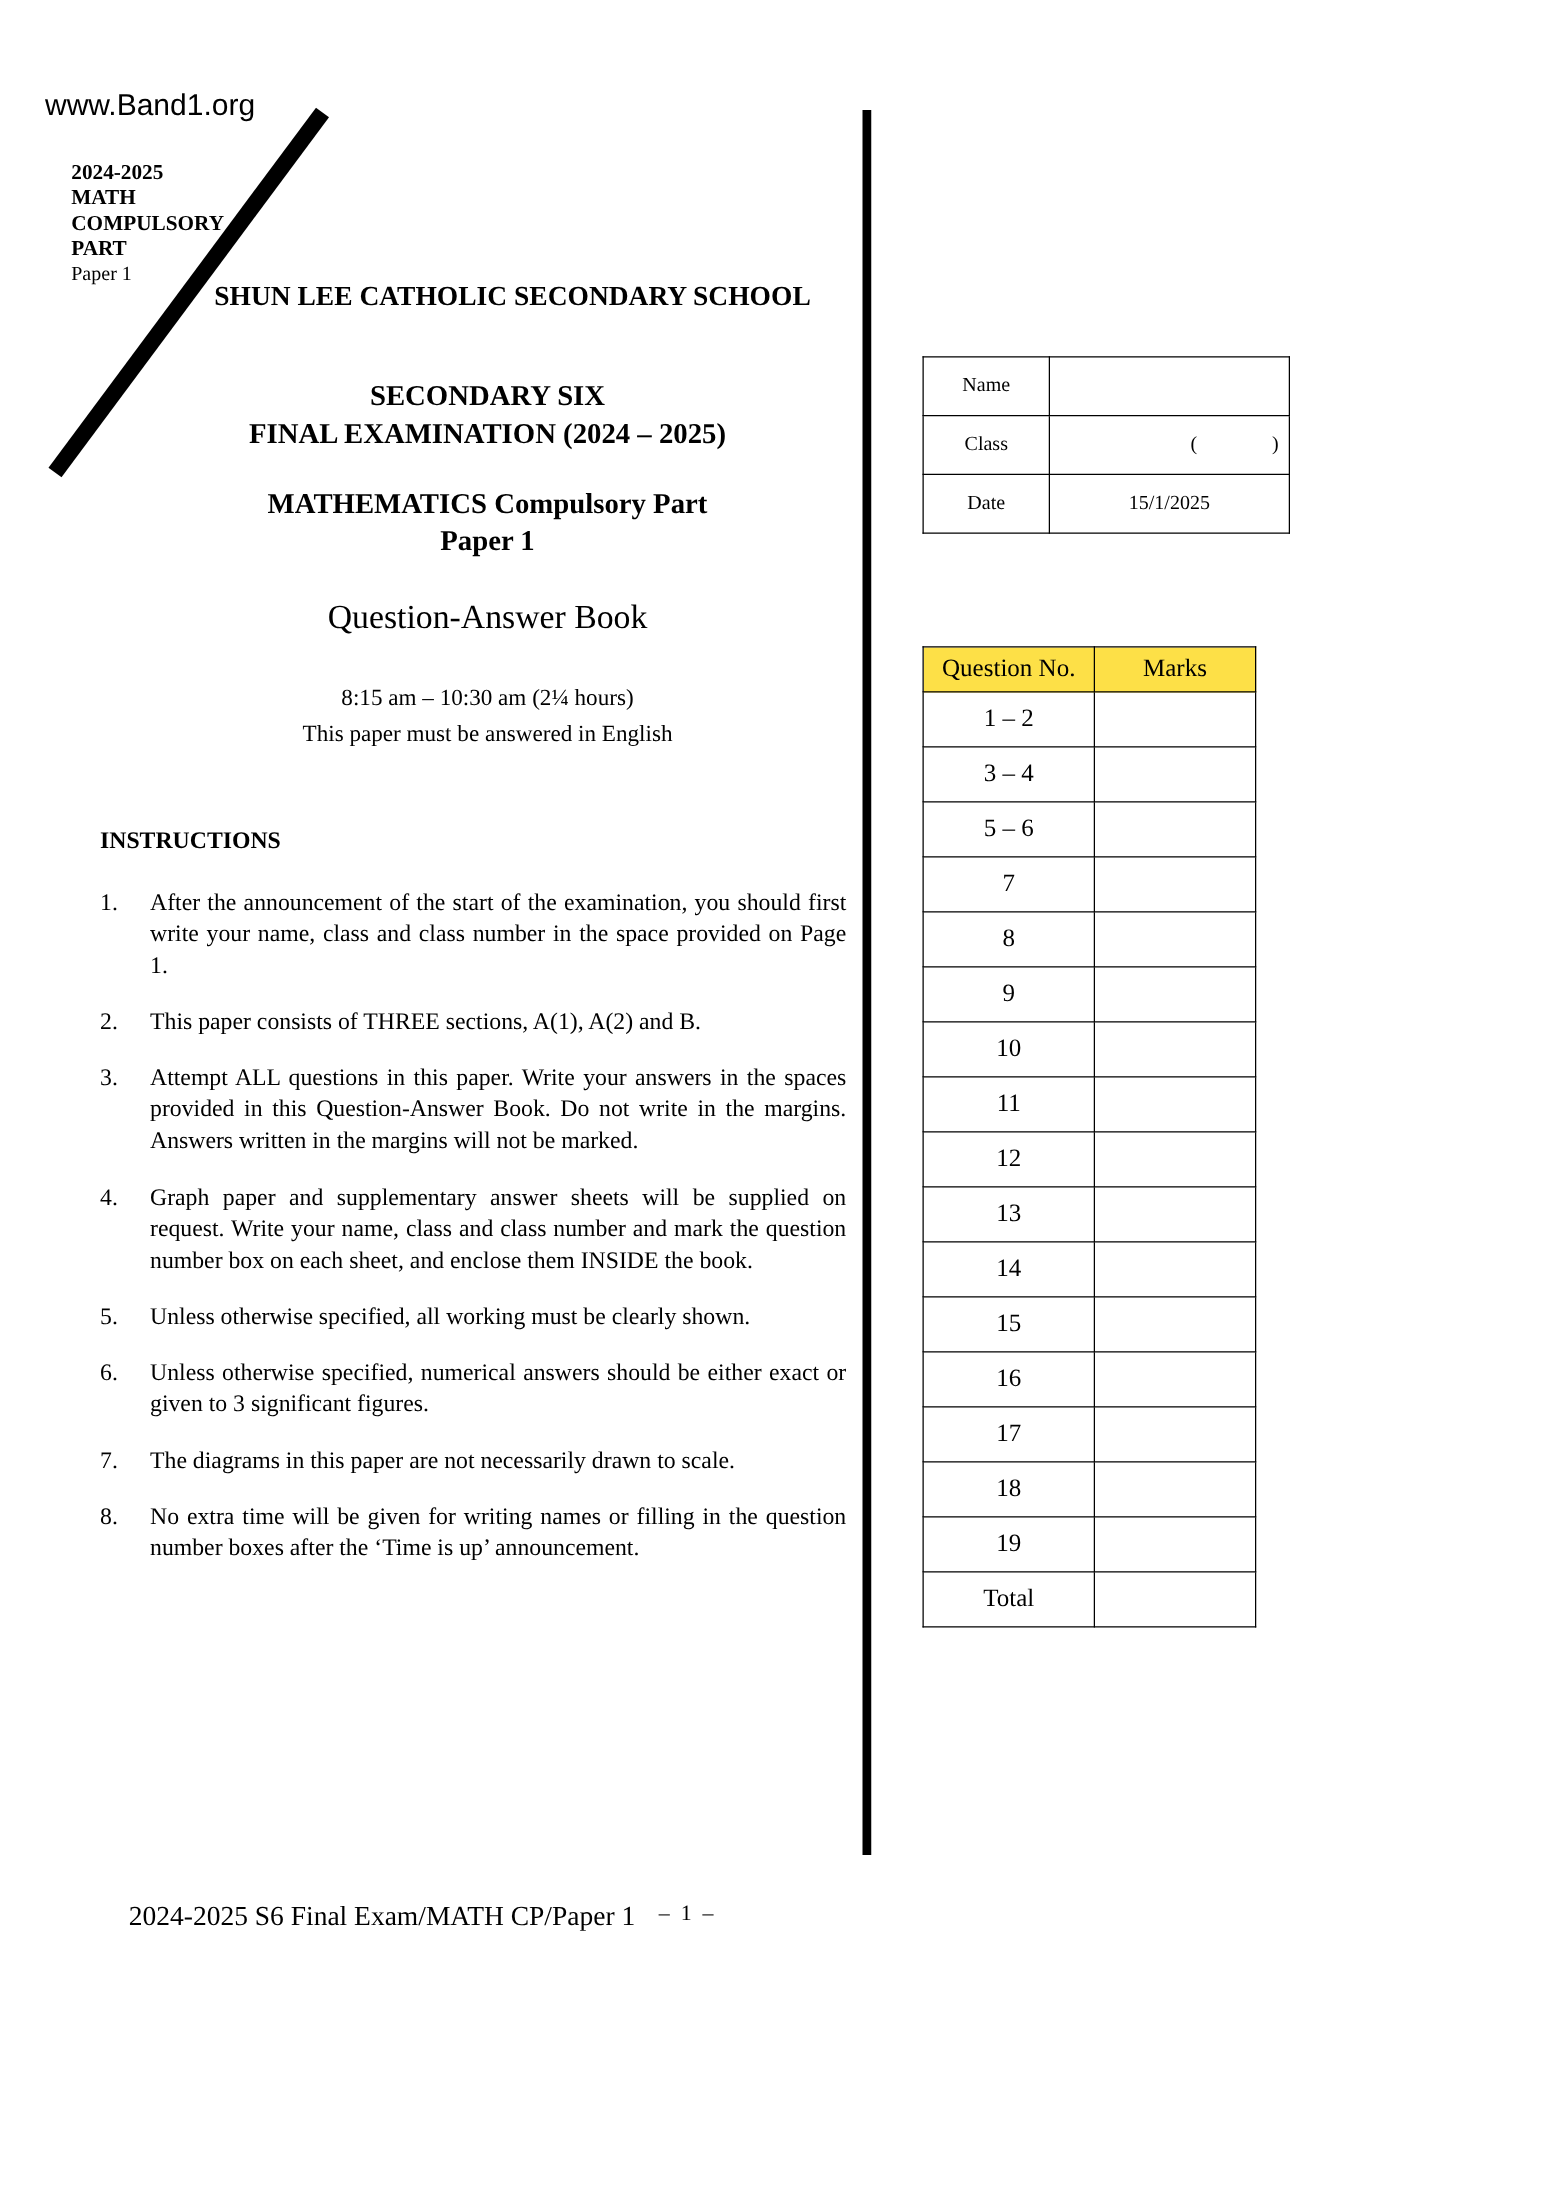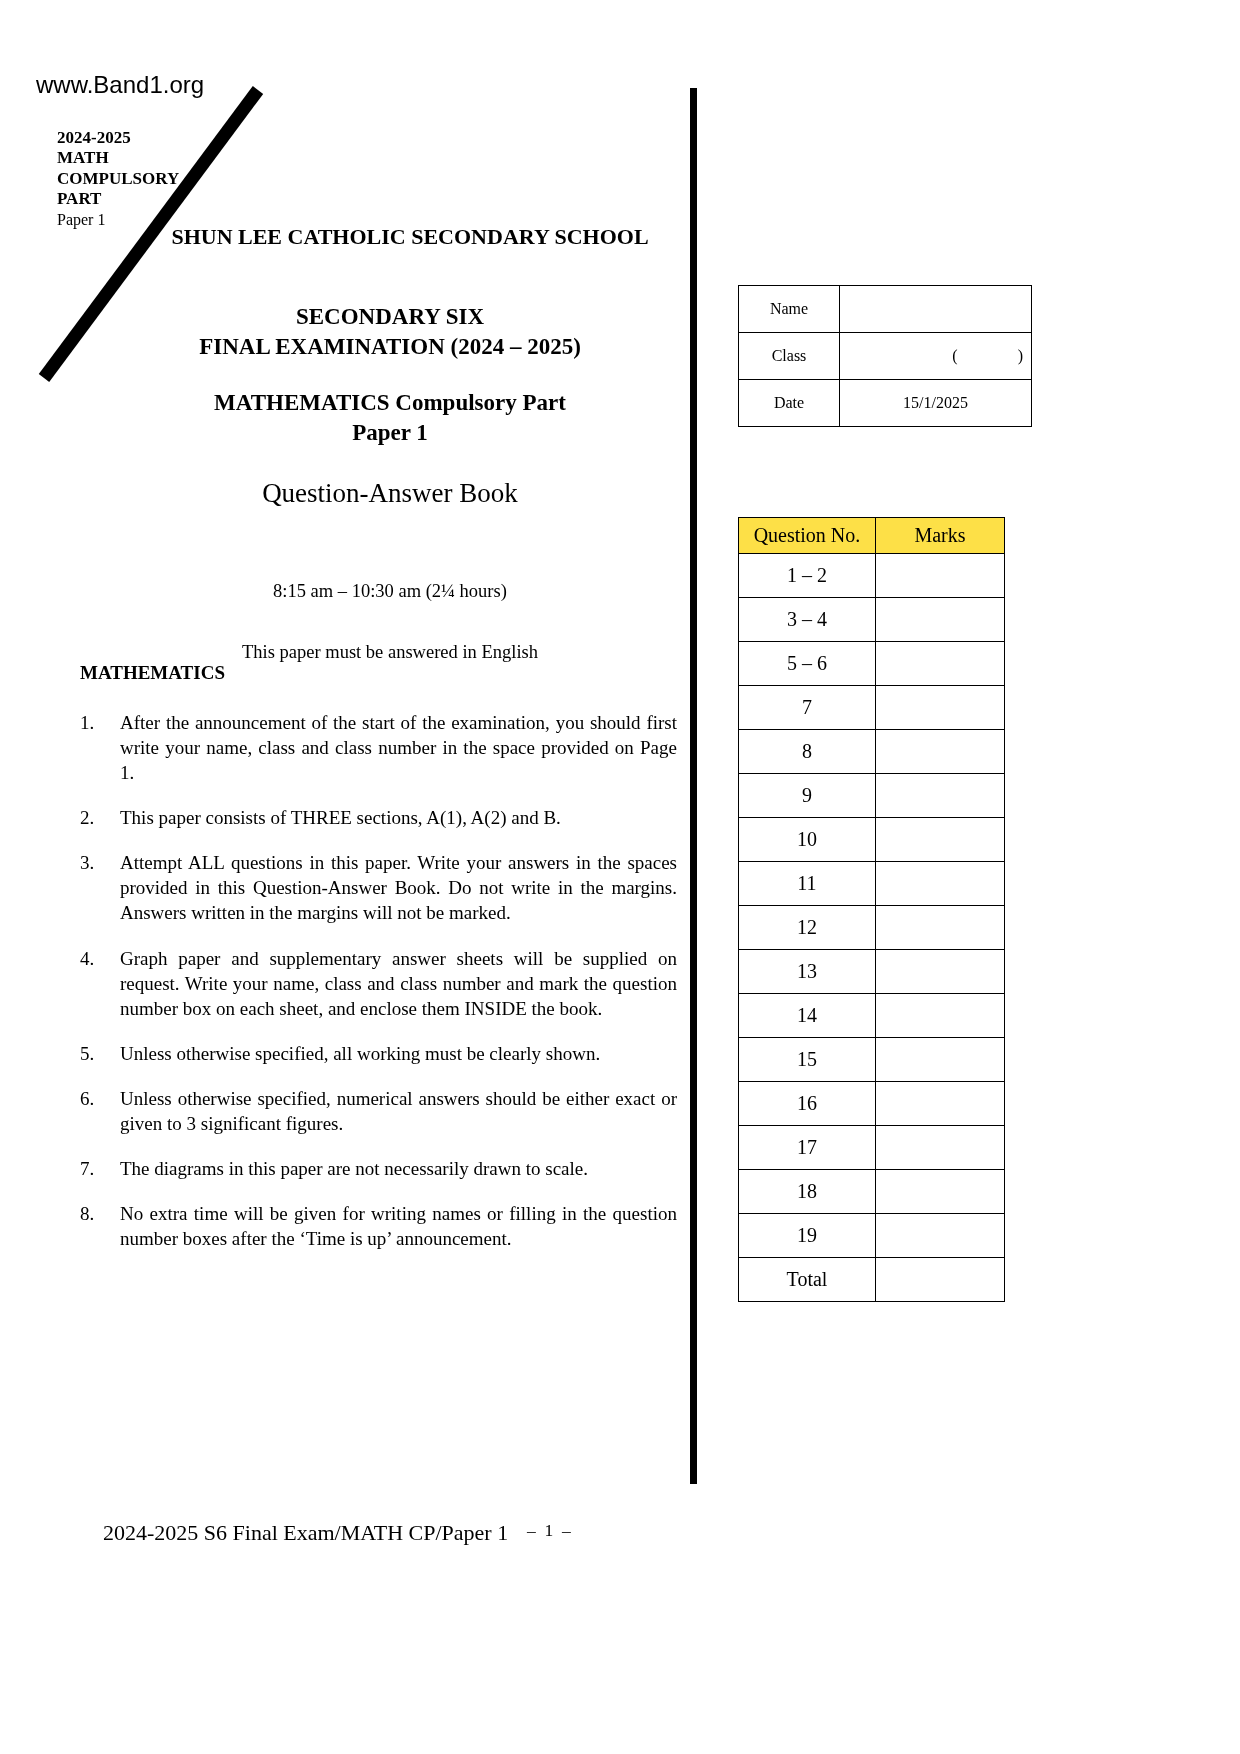--- a/index.html
+++ b/index.html
@@ -53,21 +53,21 @@
     left: 85px;
     top: 302px;
     width: 610px;
     text-align: center;
   }
   .h1 { font-size: 23px; font-weight: bold; line-height: 1.3; }
   .h2 { font-size: 27px; font-weight: normal; line-height: 1.3; }
   .gap1 { height: 26px; }
   .gap2 { height: 28px; }
   .gap3 { height: 34px; }
-  .timeline { font-size: 18.5px; line-height: 1.6; margin-top: 32px; }
+  .timeline { font-size: 18.5px; line-height: 1.6; }
   .info-table {
     position: absolute;
     left: 738px;
     top: 285px;
     border-collapse: collapse;
     font-size: 16px;
   }
   .info-table td { border: 1.5px solid #000; height: 44px; }
   .info-table .lbl { width: 98px; text-align: center; }
   .info-table .val { width: 182px; text-align: center; white-space: pre; }
@@ -226,21 +226,21 @@
           <td></td>
         </tr>
       <tr>
           <td>Total</td>
           <td></td>
         </tr>
     </tbody>
   </table>
 
   <div class="instructions">
-    <div class="ins-title">MATHEMATICS</div>
+    <div class="ins-title">INSTRUCTIONS</div>
     <div class="ins-item">
       <div class="ins-num">1.</div>
       <div class="ins-text">After the announcement of the start of the examination, you should first write your name, class and class number in the space provided on Page 1.</div>
     </div>
     <div class="ins-item">
       <div class="ins-num">2.</div>
       <div class="ins-text">This paper consists of THREE sections, A(1), A(2) and B.</div>
     </div>
     <div class="ins-item">
       <div class="ins-num">3.</div>

